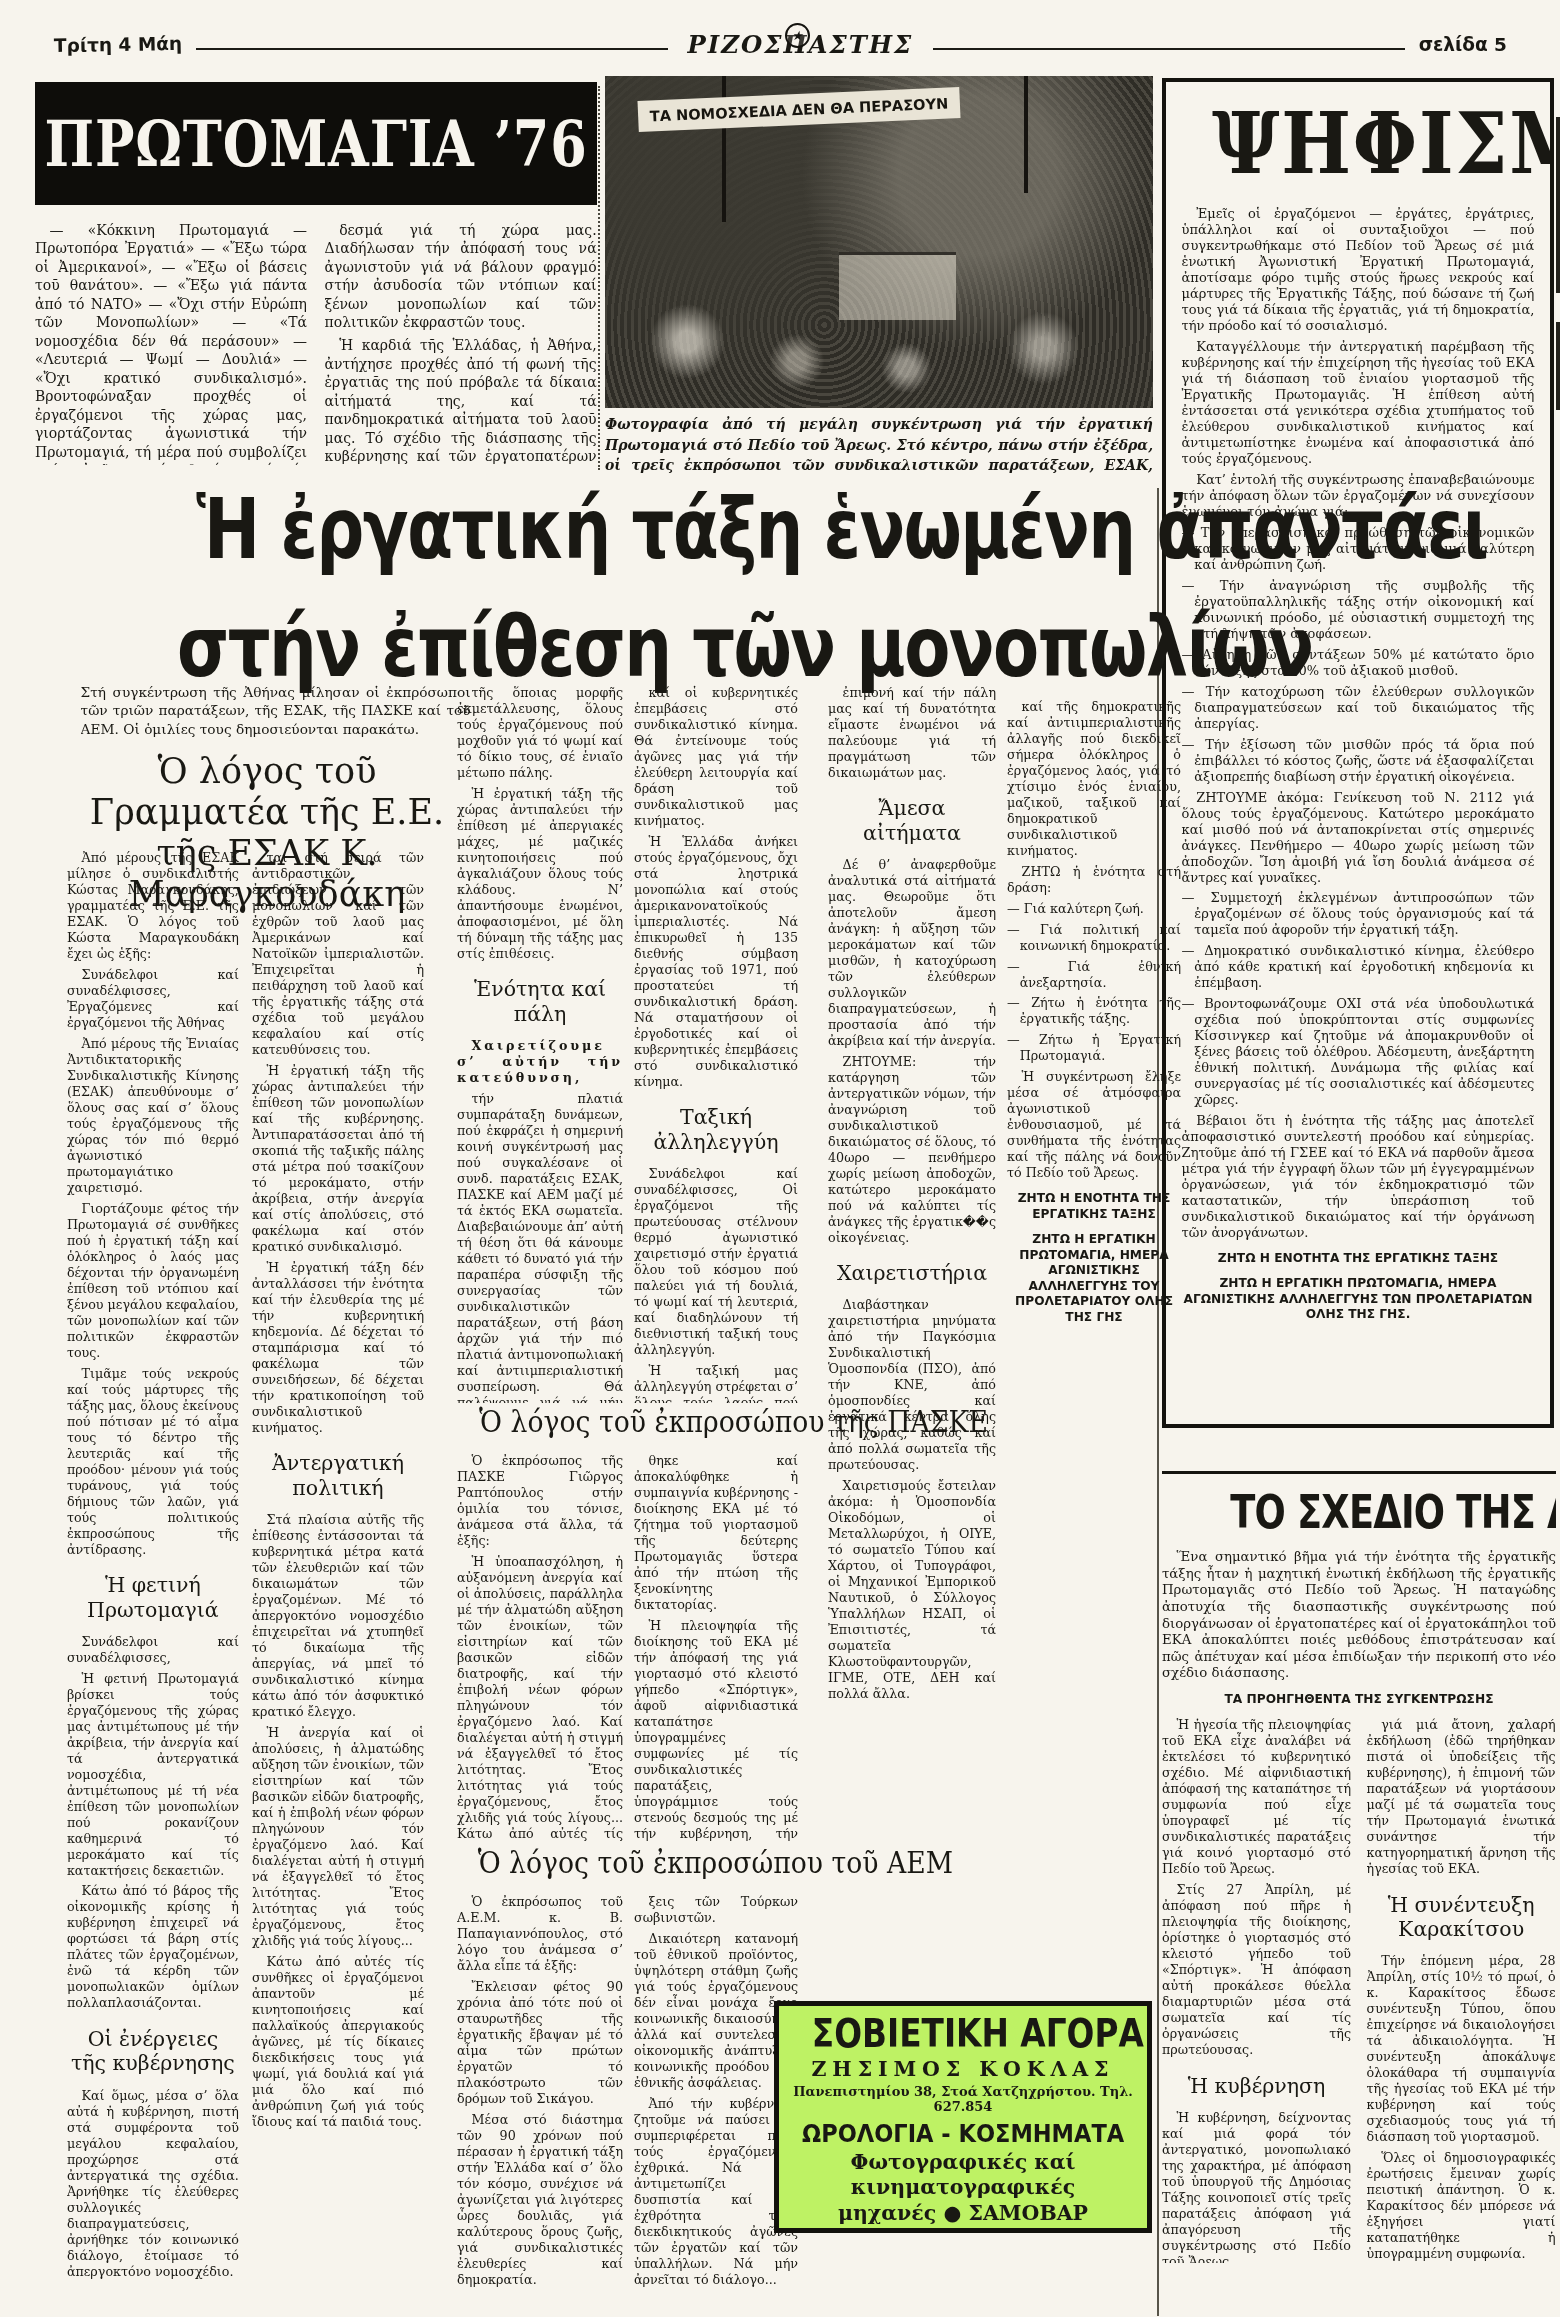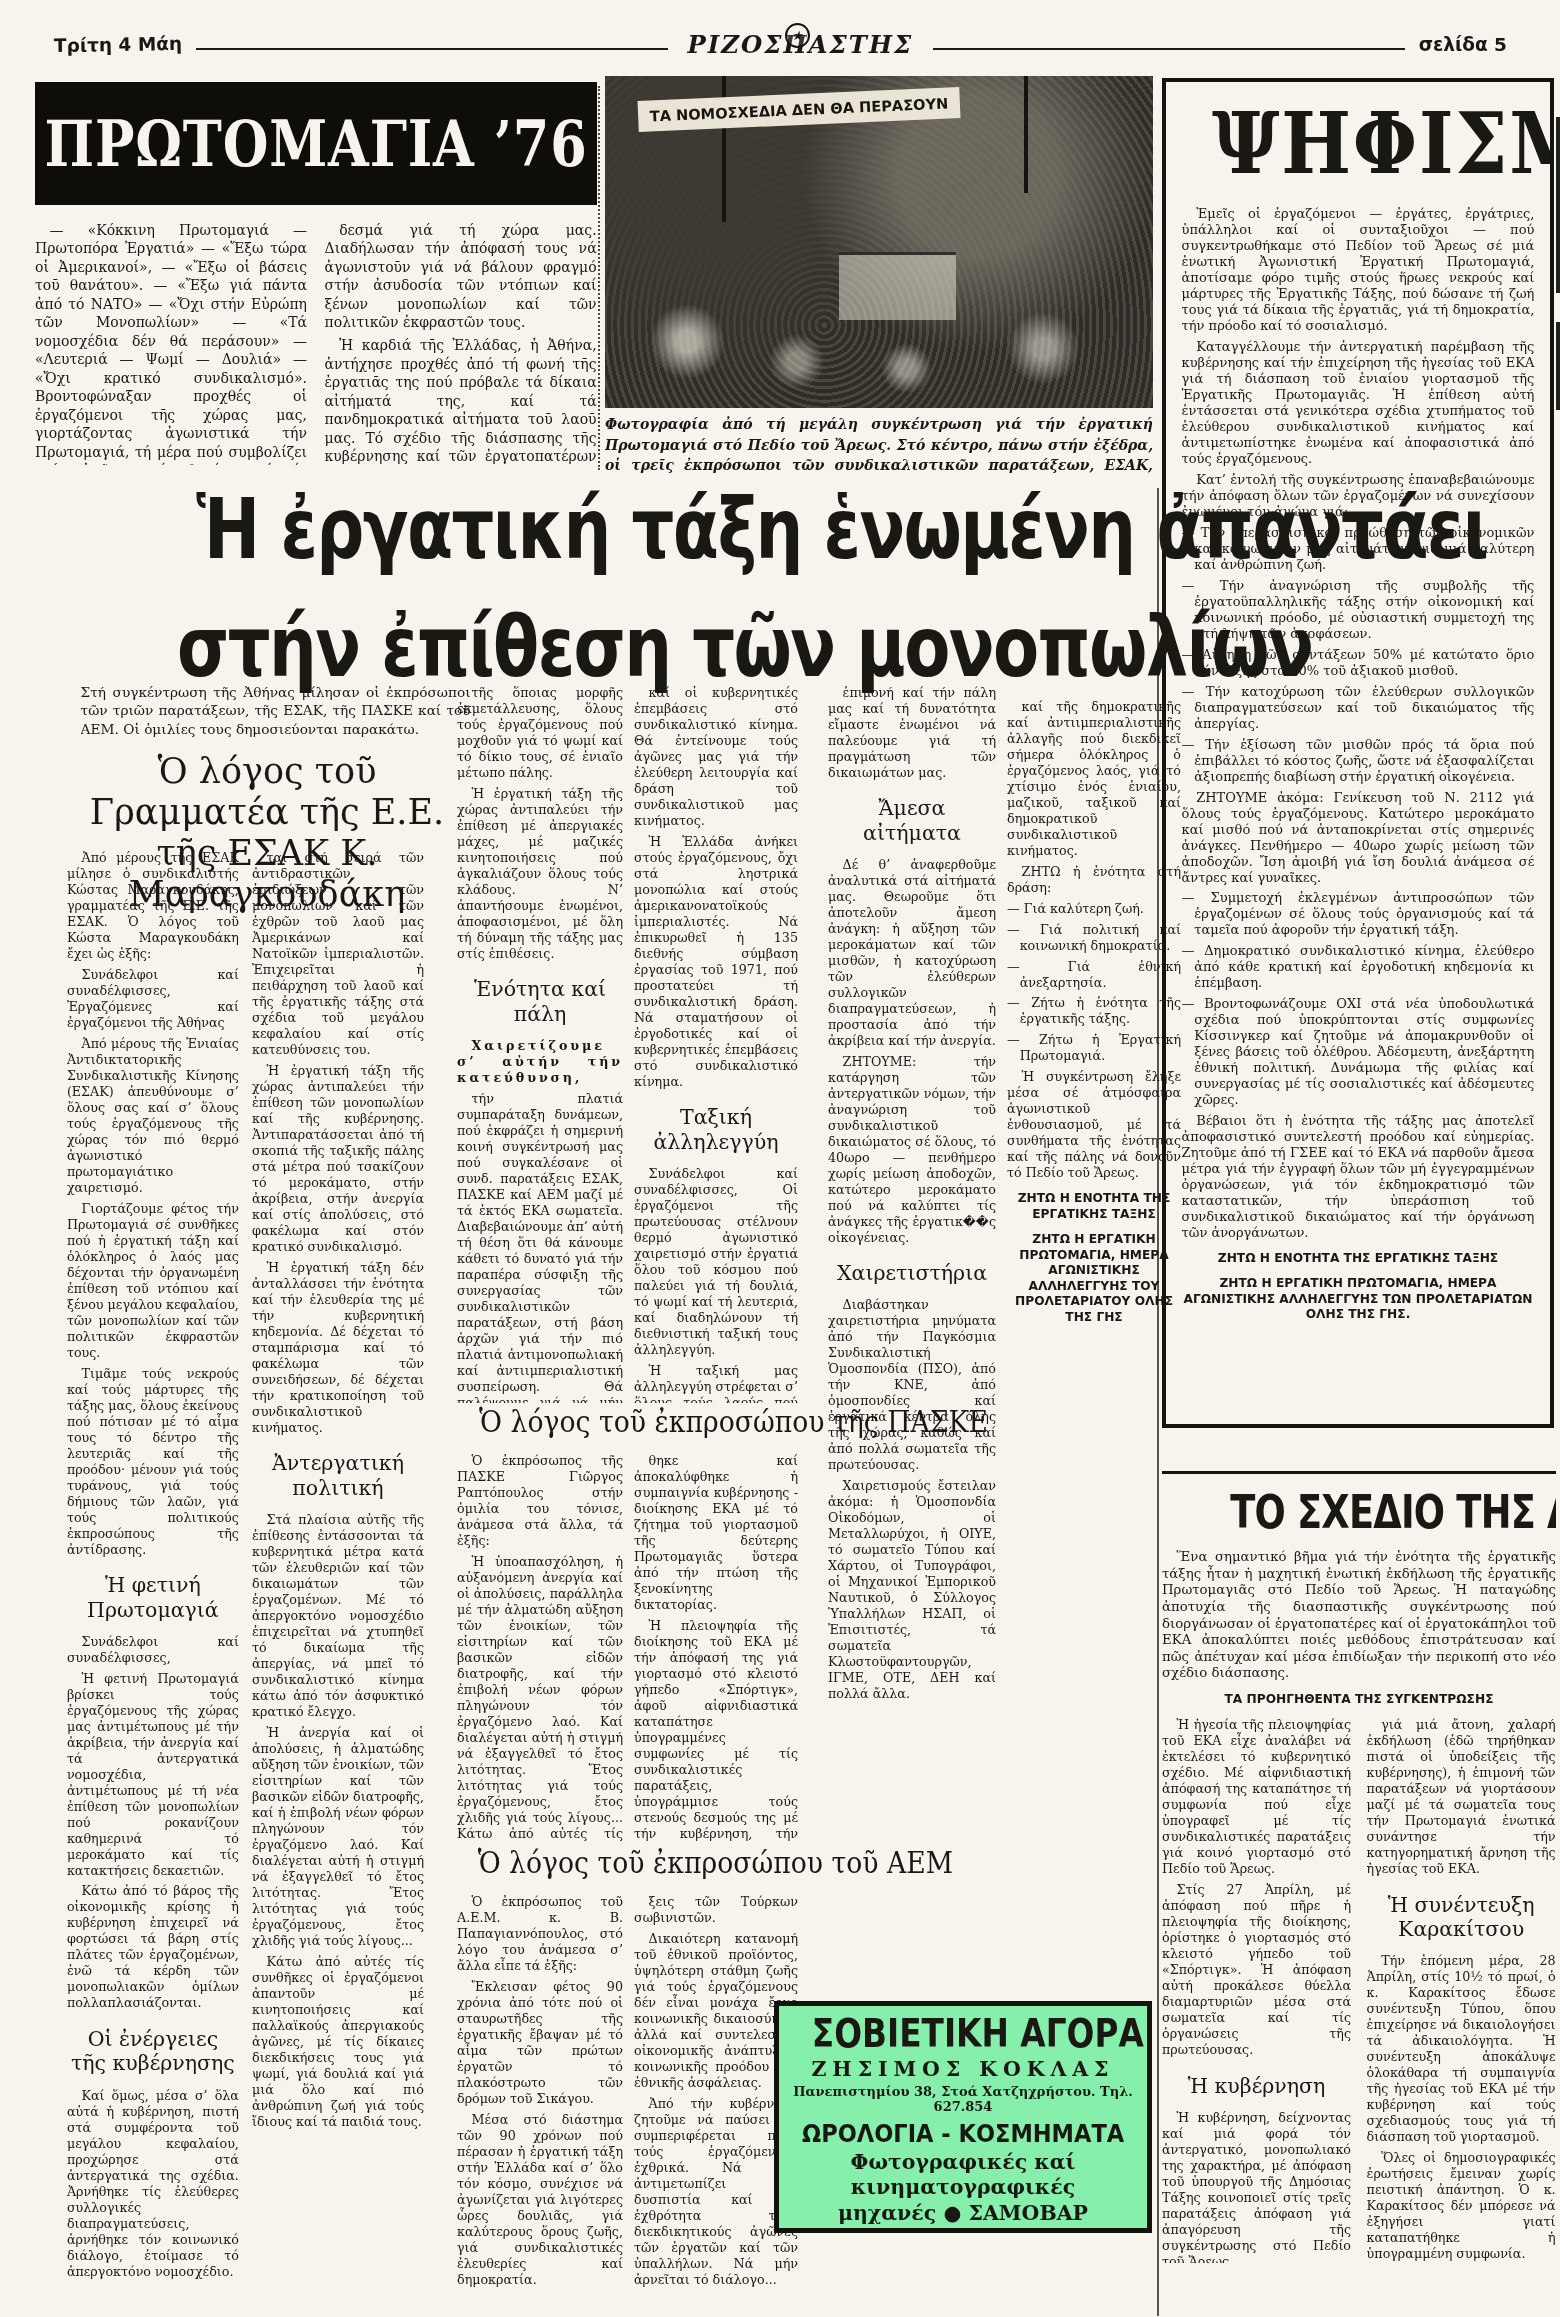--- a/index.html
+++ b/index.html
@@ -95,21 +95,21 @@
   .diaspasi .drule{border-top:3.9px solid #15140f;margin:9.8px 0 11.7px;}
   .diaspasi .dtitle{text-align:center;white-space:nowrap;margin-bottom:9.8px;}
   .diaspasi .dtitle span{display:inline-block;font-family:"DejaVu Sans",sans-serif;font-weight:bold;font-size:46px;
                          transform:scaleX(.80);letter-spacing:-1px;}
   .diaspasi .dlead{font-size:13.3px;line-height:16.6px;}
   .diaspasi .dcols{display:flex;gap:15.6px;margin-top:5.9px;height:546px;overflow:hidden;}
   .diaspasi .dcol{width:189px;font-size:12.7px;line-height:16px;overflow:hidden;}
 
   
   .ad{position:absolute;left:774px;top:2001px;width:378px;height:232px;border:5.9px solid #13120d;
-      background:#86efac;text-align:center;padding:5.9px 3.9px;overflow:hidden;}
+      background:#bef264;text-align:center;padding:5.9px 3.9px;overflow:hidden;}
   .blk.a1{font-family:"DejaVu Sans",sans-serif;font-weight:bold;font-size:39px;line-height:43px;transform:scaleX(.84);white-space:nowrap;margin:0;}
   .blk.a2{font-size:20.5px;letter-spacing:5.9px;font-weight:bold;line-height:25px;margin:2px 0;}
   .blk.a3{font-weight:bold;font-size:13px;line-height:15.6px;margin:0 0 3.9px;}
   .blk.a4{font-family:"DejaVu Sans",sans-serif;font-weight:bold;font-size:25px;line-height:29px;transform:scaleX(.9);white-space:nowrap;margin:2px 0;}
   .blk.a5{font-weight:bold;font-size:20.5px;line-height:25px;margin:1px 0;}
 
   .scanmark{position:absolute;background:#24221c;}
 </style>
 </head>
 <body>

